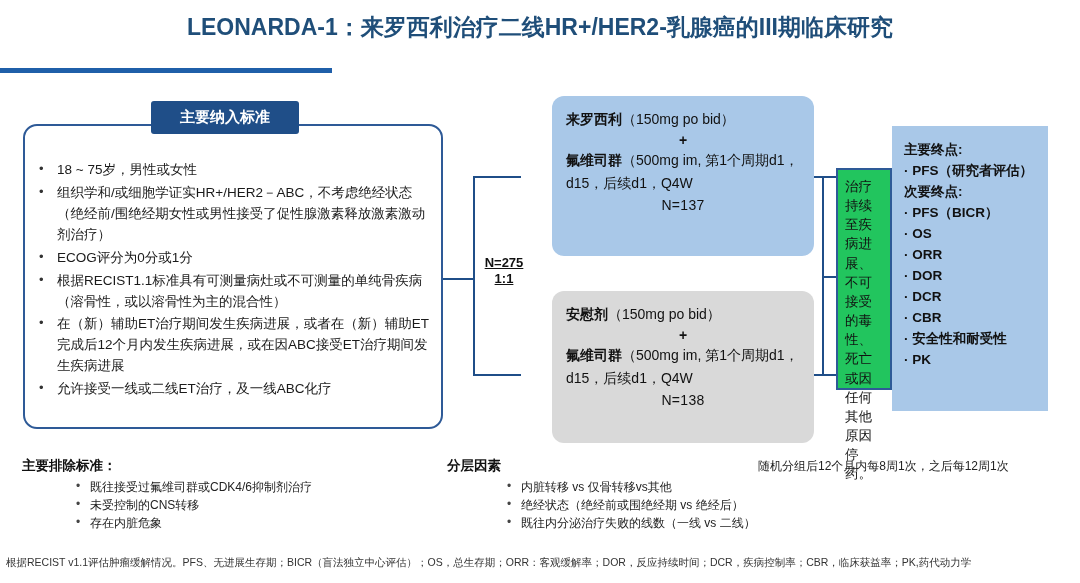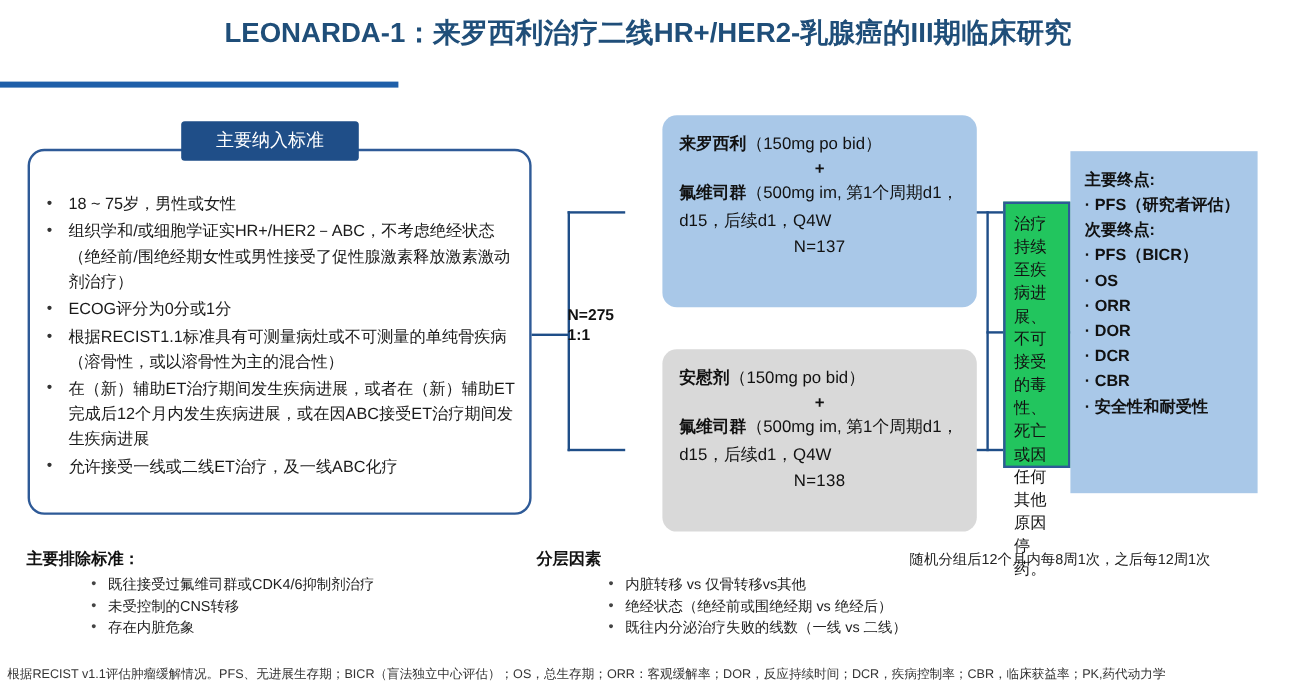--- a/index.html
+++ b/index.html
@@ -53,21 +53,21 @@
   #inclusion-header {
     position: absolute;
     left: 151px;
     top: 101px;
     width: 148px;
     height: 33px;
     background: #1F4E88;
     border-radius: 3px;
     color: #ffffff;
     font-size: 15px;
-    font-weight: normal;
+    font-weight: bold;
     display: flex;
     align-items: center;
     justify-content: center;
     z-index: 5;
   }
   #inclusion-list {
     position: absolute;
     left: 35px;
     top: 160px;
     width: 400px;
@@ -91,25 +91,26 @@
     color: #333;
     font-size: 13px;
   }
 
   
   #rand-label {
     position: absolute;
     left: 473px;
     top: 255px;
     width: 62px;
-    text-align: left;
+    text-align: center;
     font-size: 13px;
     font-weight: bold;
     line-height: 1.25;
     color: #111;
+    text-decoration: underline;
   }
   .conn {
     position: absolute;
     background: #1F4E88;
   }
 
   
   .arm-box {
     position: absolute;
     width: 262px;
@@ -304,20 +305,21 @@
   <div class="ep-head">主要终点:</div>
   <div class="ep-item">·&nbsp;<span>PFS（研究者评估）</span></div>
   <div class="ep-head">次要终点:</div>
   <div class="ep-item">·&nbsp;<span>PFS（BICR）</span></div>
   <div class="ep-item">·&nbsp;<span>OS</span></div>
   <div class="ep-item">·&nbsp;<span>ORR</span></div>
   <div class="ep-item">·&nbsp;<span>DOR</span></div>
   <div class="ep-item">·&nbsp;<span>DCR</span></div>
   <div class="ep-item">·&nbsp;<span>CBR</span></div>
   <div class="ep-item">·&nbsp;<span>安全性和耐受性</span></div>
+  <div class="ep-item">·&nbsp;<span>PK</span></div>
 </div>
 
 <div id="exclusion-block">
   <div class="bottom-head">主要排除标准：</div>
   <ul class="bottom-list">
     <li>既往接受过氟维司群或CDK4/6抑制剂治疗</li>
     <li>未受控制的CNS转移</li>
     <li>存在内脏危象</li>
   </ul>
 </div>

